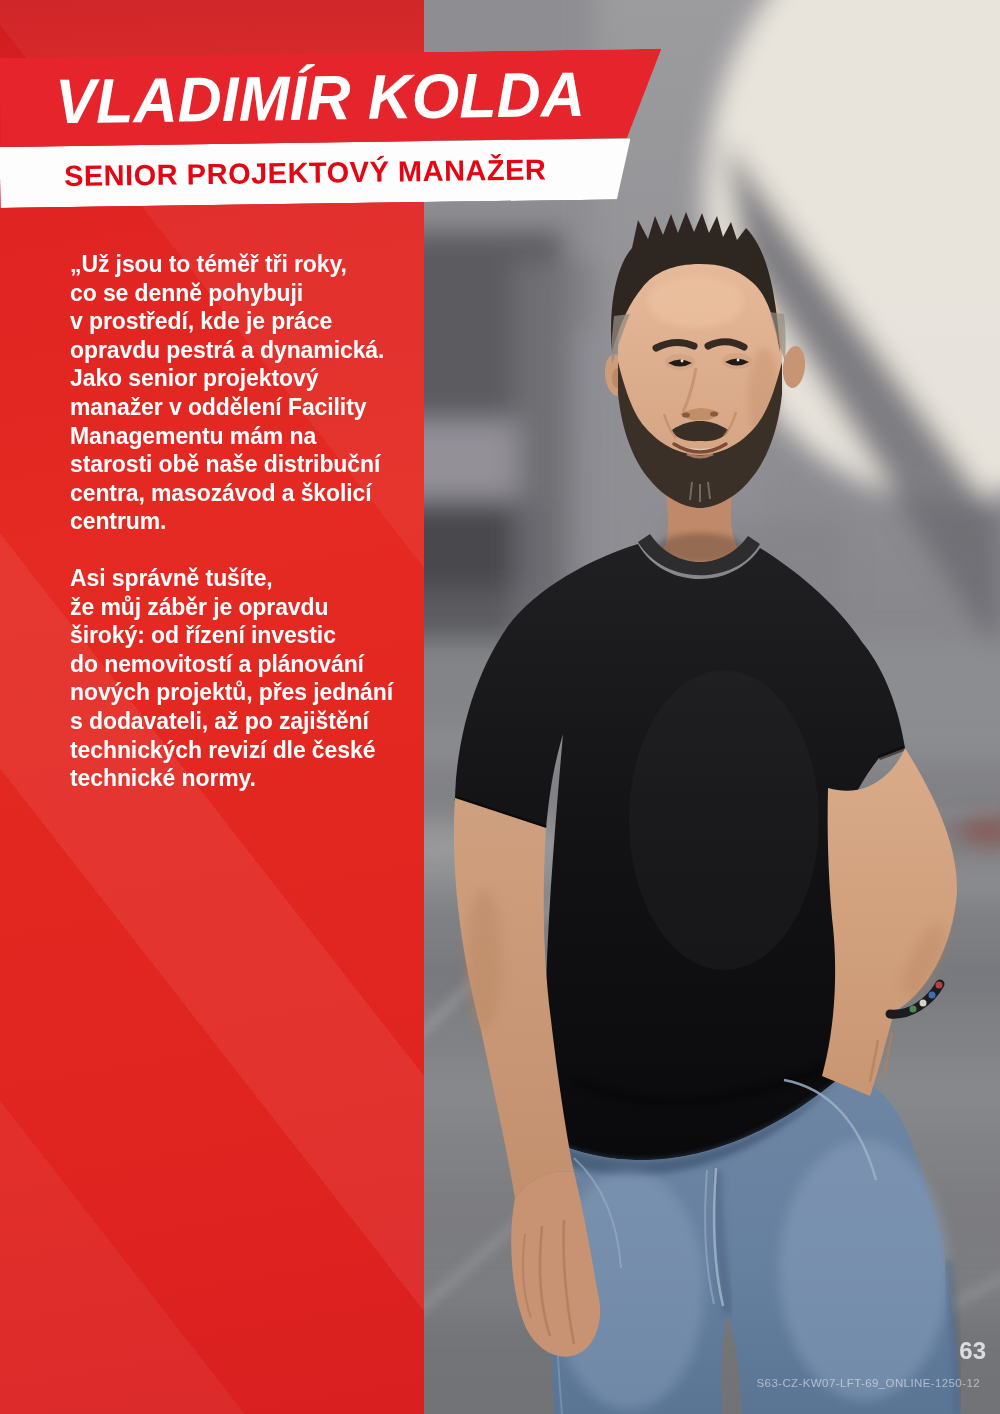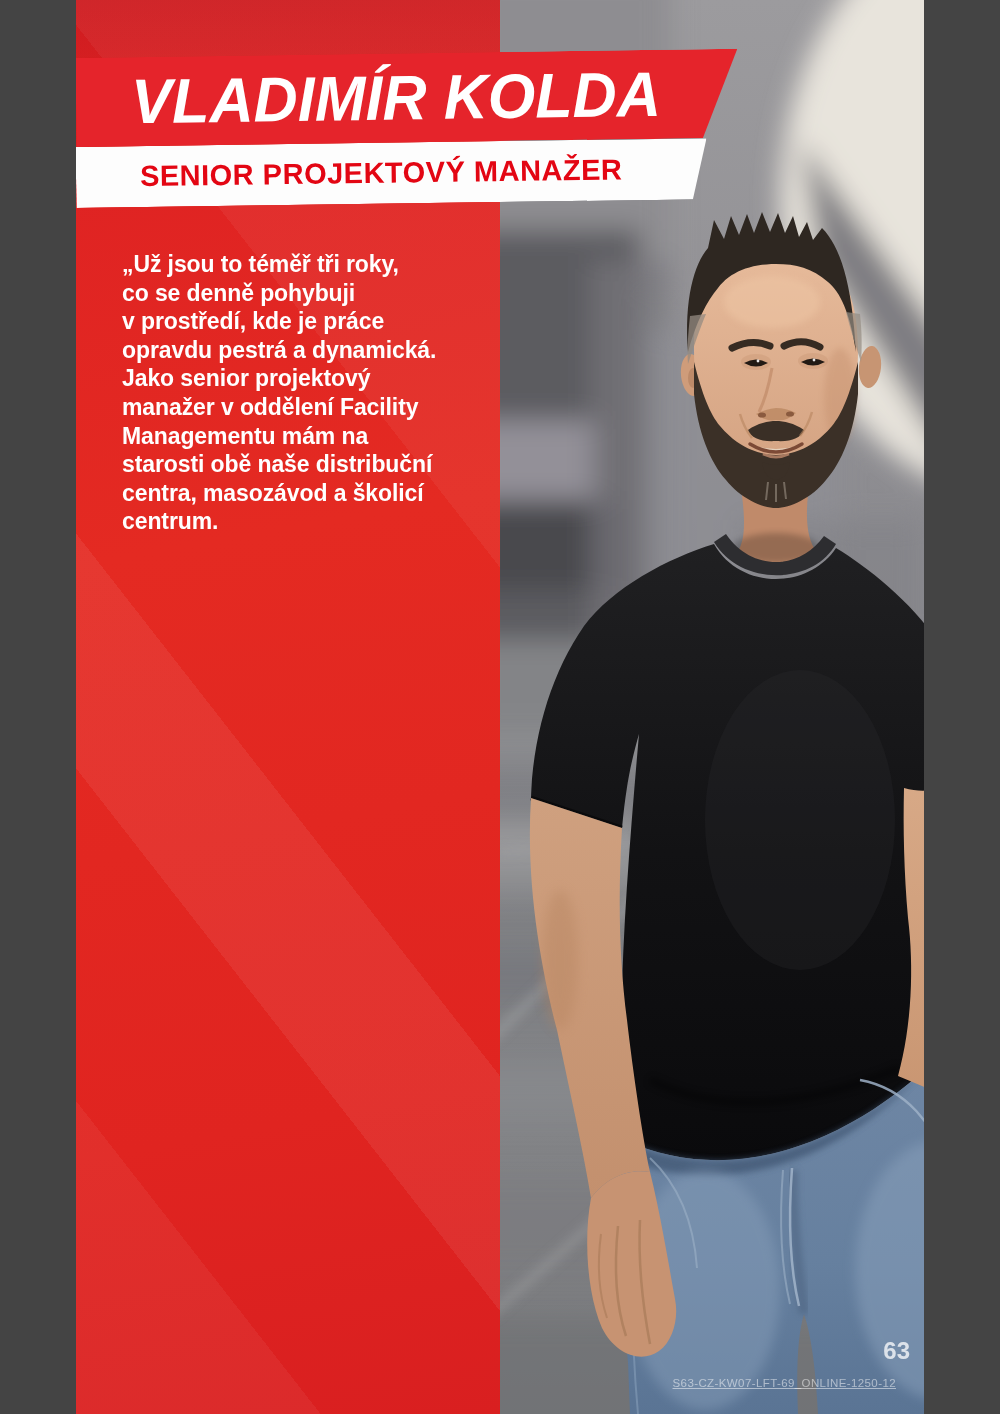--- a/index.html
+++ b/index.html
@@ -1,17 +1,17 @@
 <!DOCTYPE html>
 <html><head>
 <meta charset="utf-8">
 <style>
   html,body { margin:0; padding:0; background:#444; }
   .page {
-    position:relative; width:848px; height:1414px; overflow:hidden;
+    position:relative; width:1000px; height:1414px; overflow:hidden;
     margin:0 auto; background:#c2410c;
     font-family:"Liberation Sans", sans-serif;
   }
   
   .photo { position:absolute; left:424px; top:0; width:576px; height:1414px; display:block; }
   
   .red-panel {
     position:absolute; left:0; top:0; width:424px; height:1414px;
     background:
       linear-gradient(52deg, rgba(255,255,255,.05) 0 16%, rgba(255,255,255,0) 16% 33%,
@@ -38,37 +38,37 @@
     top:147px; width:631px; height:61px; background:#fdfdfd;
     clip-path:polygon(0 0, 100% 0, 97.7% 100%, 0 100%);
   }
   .banner-subtitle h2 {
     margin:0; padding-left:64px; color:#e30613;
     font:700 29px/61px "Liberation Sans", sans-serif;
     letter-spacing:.5px; white-space:nowrap;
   }
   
   .quote {
-    position:absolute; left:46px; top:250px; width:400px;
+    position:absolute; left:70px; top:250px; width:400px;
     color:#fff; font:700 23px/28.6px "Liberation Sans", sans-serif;
     letter-spacing:-0.1px;
   }
   .quote p { margin:0 0 28px 0; white-space:pre-line; }
   
   .website {
     position:absolute; left:60px; top:1326px; color:#fff;
     font:700 27px/32px "Liberation Sans", sans-serif; letter-spacing:.2px;
   }
   .page-number {
     position:absolute; right:14px; top:1338px; color:rgba(255,255,255,.75);
     font:700 24px/26px "Liberation Sans", sans-serif; 
   }
   .print-code {
-    position:absolute; right:28px; top:1376px; color:rgba(255,255,255,.5);
-    font:400 11.5px/14px "Liberation Sans", sans-serif; letter-spacing:.4px; text-align:center;text-decoration:underline;
+    position:absolute; right:20px; top:1376px; color:rgba(255,255,255,.5);
+    font:400 11.5px/14px "Liberation Sans", sans-serif; letter-spacing:.4px; text-align:center;
   }
 </style>
 </head>
 <body>
 
 <div class="page">
 
   <svg class="photo" viewBox="0 0 576 1414" preserveAspectRatio="none" aria-hidden="true">
     <defs>
       <linearGradient id="bg" x1="0" y1="0" x2="0" y2="1">
@@ -232,18 +232,26 @@
     <p>„Už jsou to téměř tři roky,
 co se denně pohybuji
 v prostředí, kde je práce
 opravdu pestrá a dynamická.
 Jako senior projektový
 manažer v oddělení Facility
 Managementu mám na
 starosti obě naše distribuční
 centra, masozávod a školicí
 centrum.</p>
+    <p>Asi správně tušíte,
+že můj záběr je opravdu
+široký: od řízení investic
+do nemovitostí a plánování
+nových projektů, přes jednání
+s dodavateli, až po zajištění
+technických revizí dle české
+technické normy.</p>
   </div>
 
   <div class="page-number">63</div>
   <div class="print-code">S63-CZ-KW07-LFT-69_ONLINE-1250-12</div>
 
 </div>
 
 </body></html>

